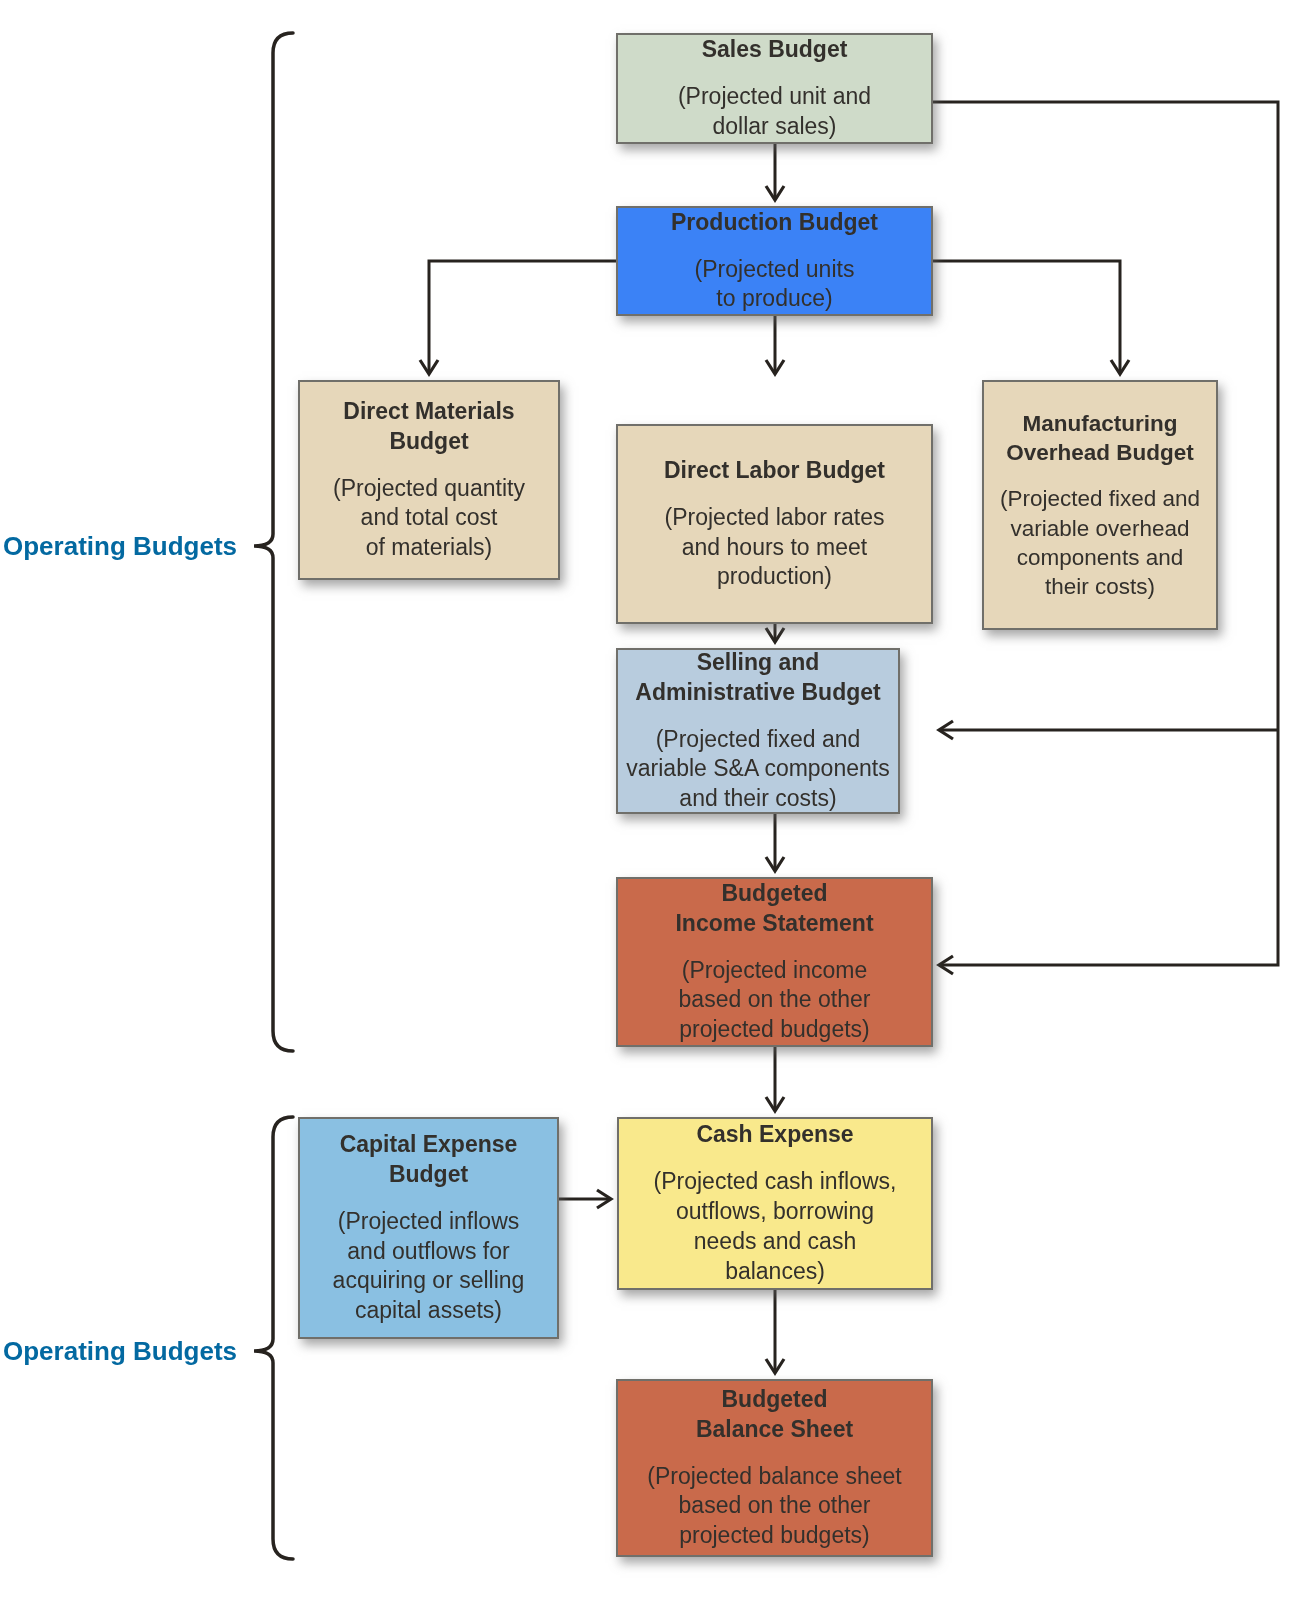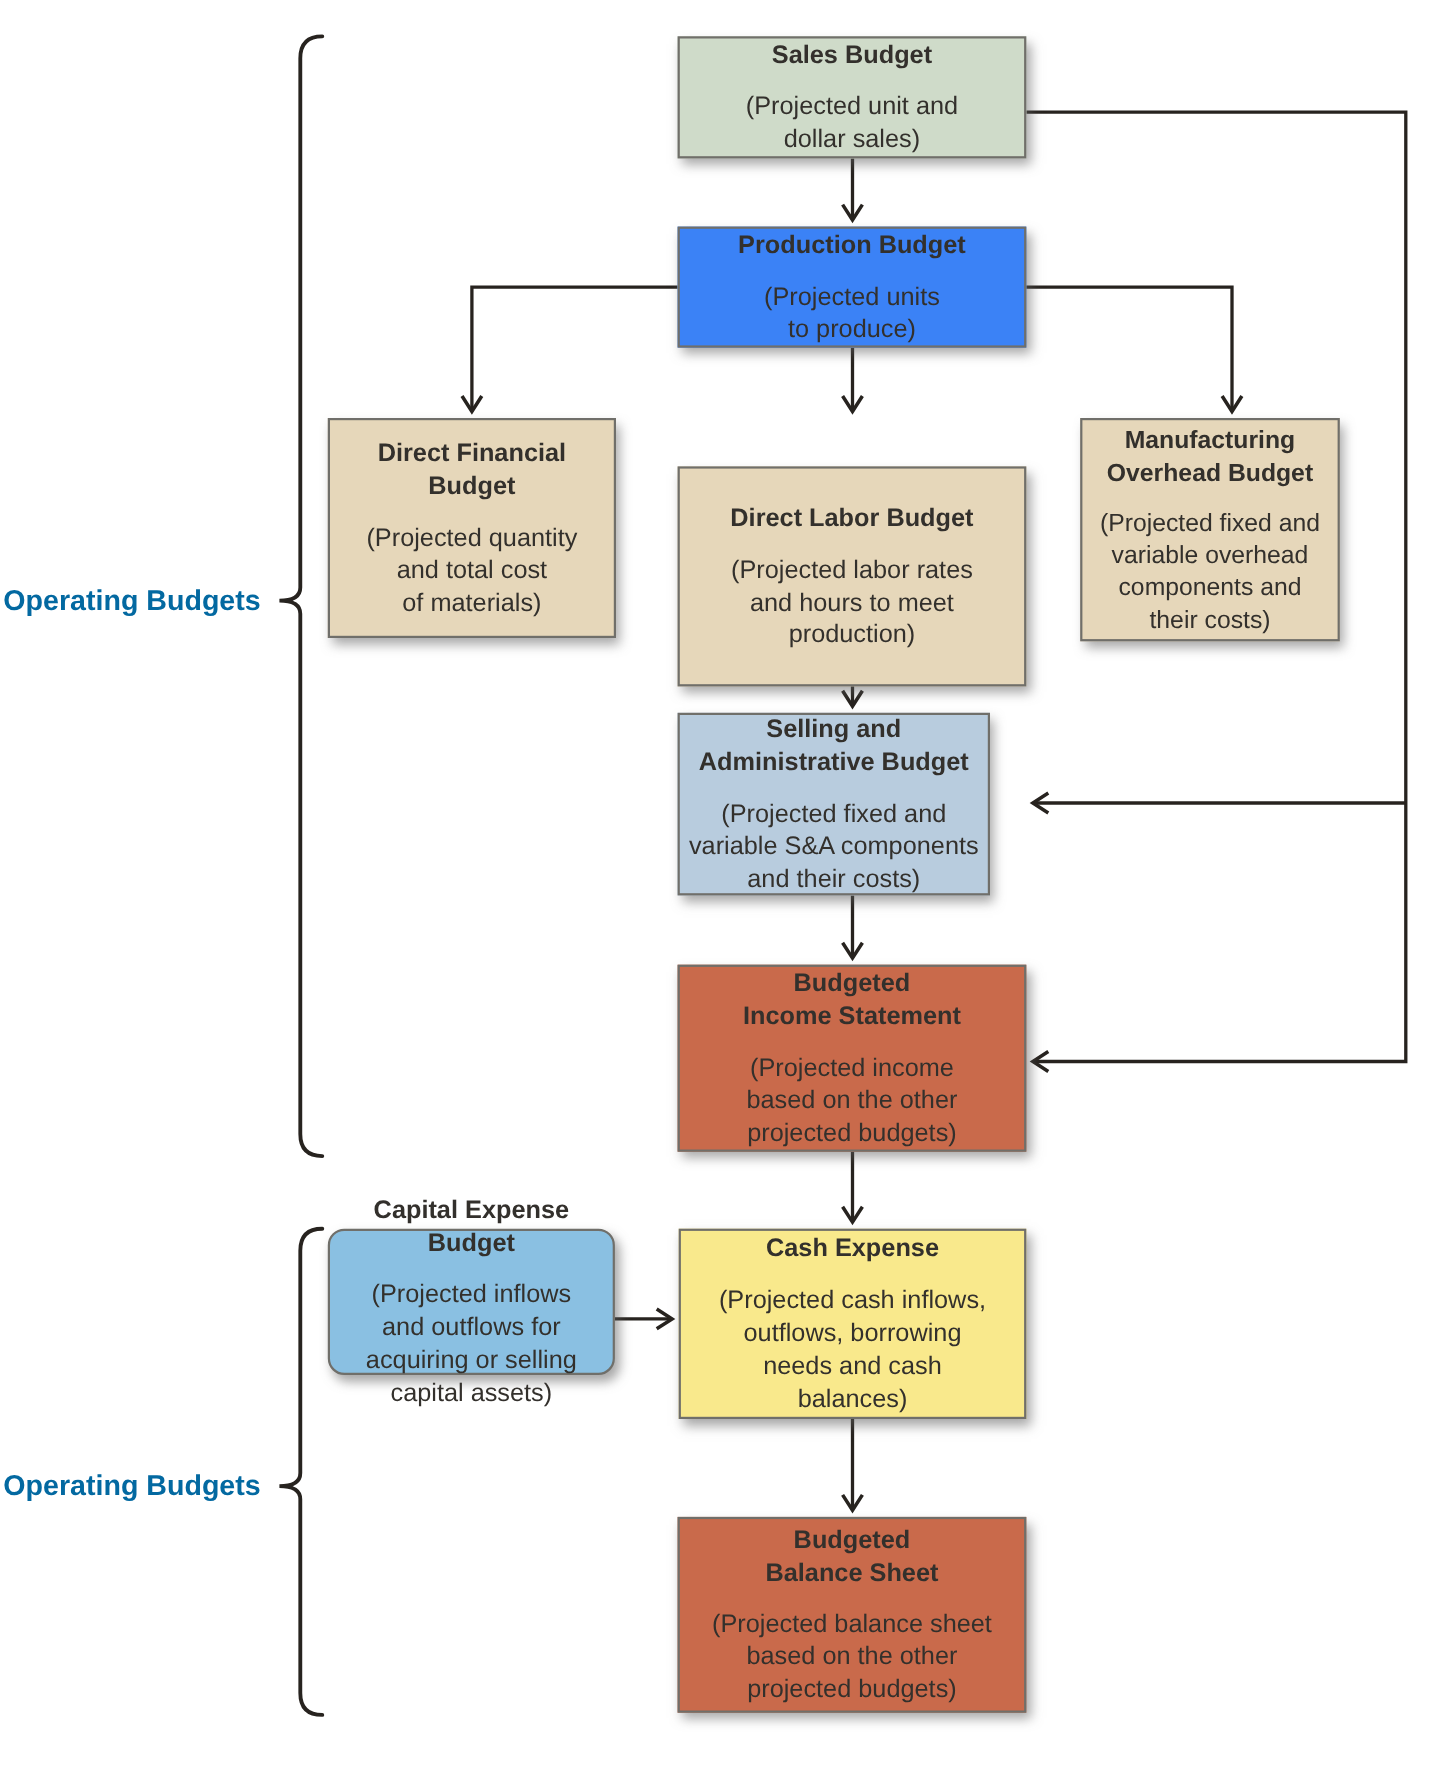--- a/index.html
+++ b/index.html
@@ -27,24 +27,24 @@
     align-items:center;justify-content:center;
     text-align:center;
     font-size:23px;line-height:1.3;gap:17px;
   }
   .box-title{font-weight:bold;white-space:pre;}
   .box-desc{white-space:pre;}
   #box-sales      {left:616px;top:33px;  width:317px;height:111px;}
   #box-production {left:616px;top:206px; width:317px;height:110px;}
   #box-dm         {left:298px;top:380px; width:262px;height:200px;}
   #box-dl         {left:616px;top:380px; width:317px;height:200px;margin-top:44px;}
-  #box-mo         {left:982px;top:380px; width:236px;height:203px;font-size:22.5px;}
+  #box-mo         {left:982px;top:380px; width:236px;height:250px;font-size:22.5px;}
   #box-sa         {left:616px;top:648px; width:284px;height:166px;}
   #box-income     {left:616px;top:877px; width:317px;height:170px;}
-  #box-capital    {left:298px;top:1117px;width:261px;height:133px;border-radius:15px;}
+  #box-capital    {left:298px;top:1117px;width:261px;height:222px;}
   #box-cash       {left:617px;top:1117px;width:316px;height:173px;}
   #box-bs         {left:616px;top:1379px;width:317px;height:178px;}
   .group-label{
     position:absolute;left:0;width:237px;
     transform:translateY(-50%);
     text-align:right;font-weight:bold;font-size:26px;
     white-space:pre;color:#0369a1;
   }
   #label-operating{top:546px;}
   #label-financial{top:1351px;}
@@ -96,21 +96,21 @@
 dollar sales)</span>
   </div>
 
   <div class="box" id="box-production" style="background: #3b82f6;">
     <span class="box-title">Production Budget</span>
     <span class="box-desc">(Projected units
 to produce)</span>
   </div>
 
   <div class="box" id="box-dm" style="background: rgb(230, 215, 186);">
-    <span class="box-title">Direct Financial
+    <span class="box-title">Direct Materials
 Budget</span>
     <span class="box-desc">(Projected quantity
 and total cost
 of materials)</span>
   </div>
 
   <div class="box" id="box-dl" style="background: rgb(230, 215, 186);">
     <span class="box-title">Direct Labor Budget</span>
     <span class="box-desc">(Projected labor rates
 and hours to meet

